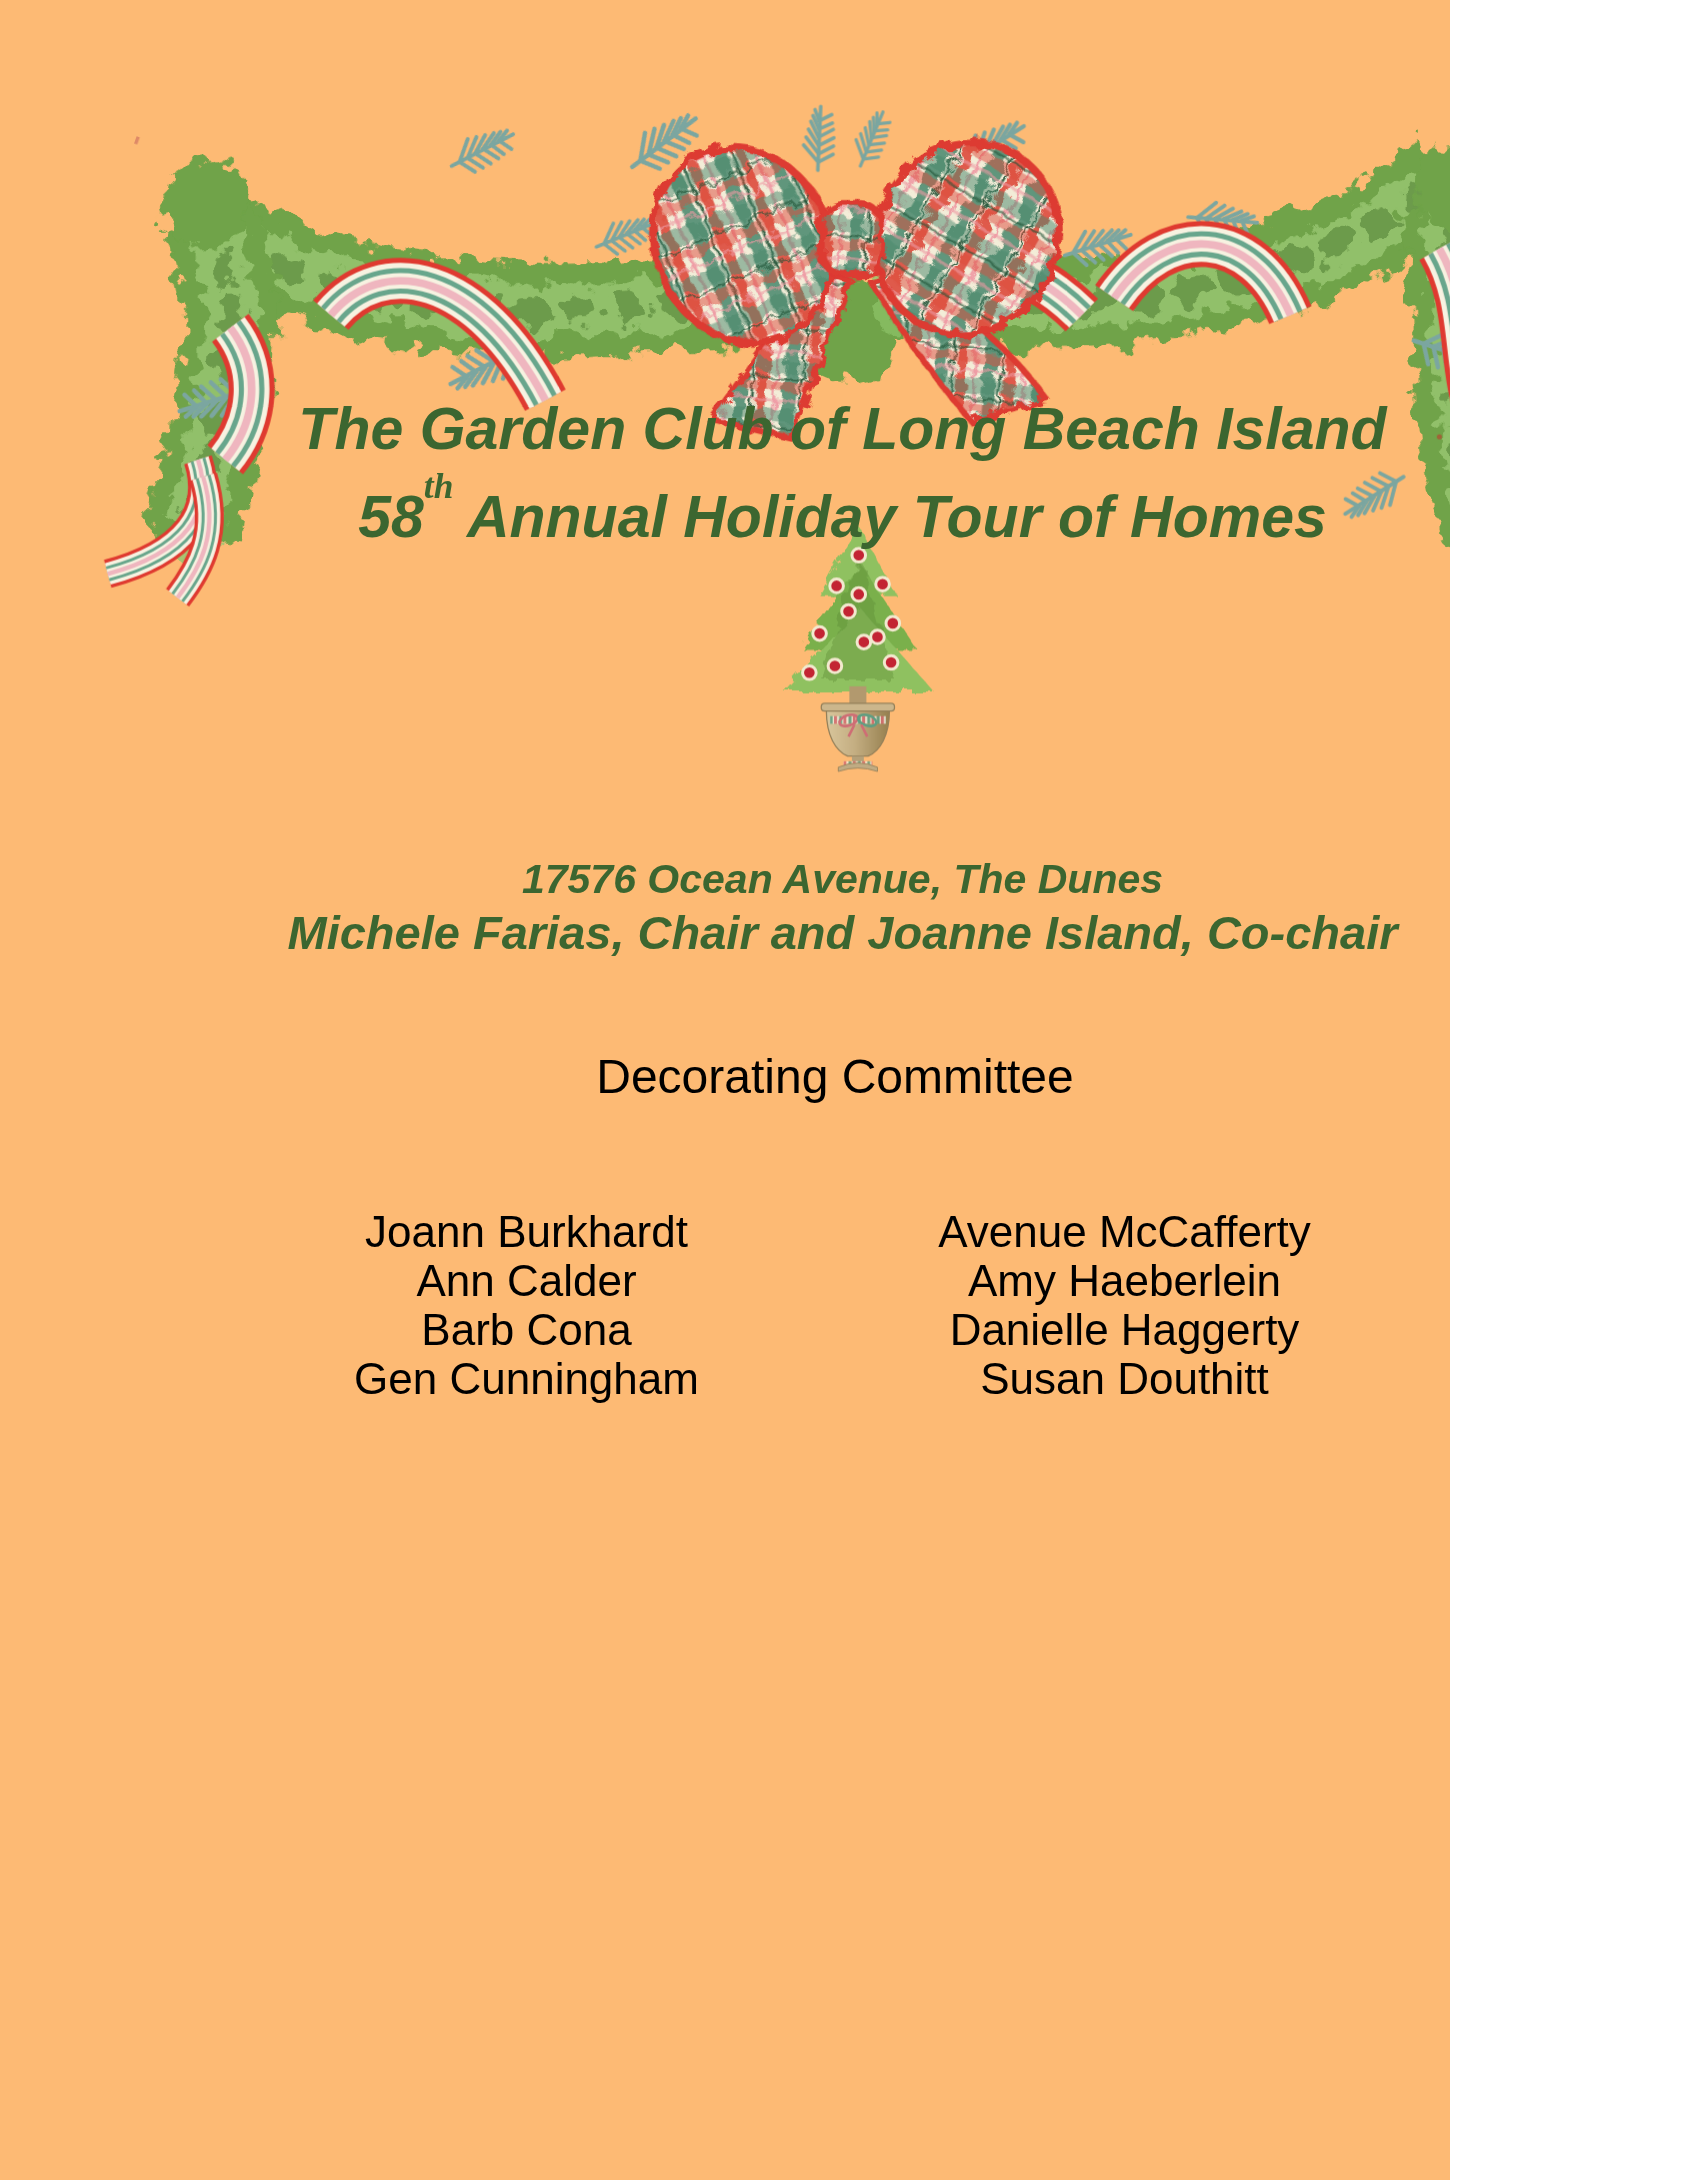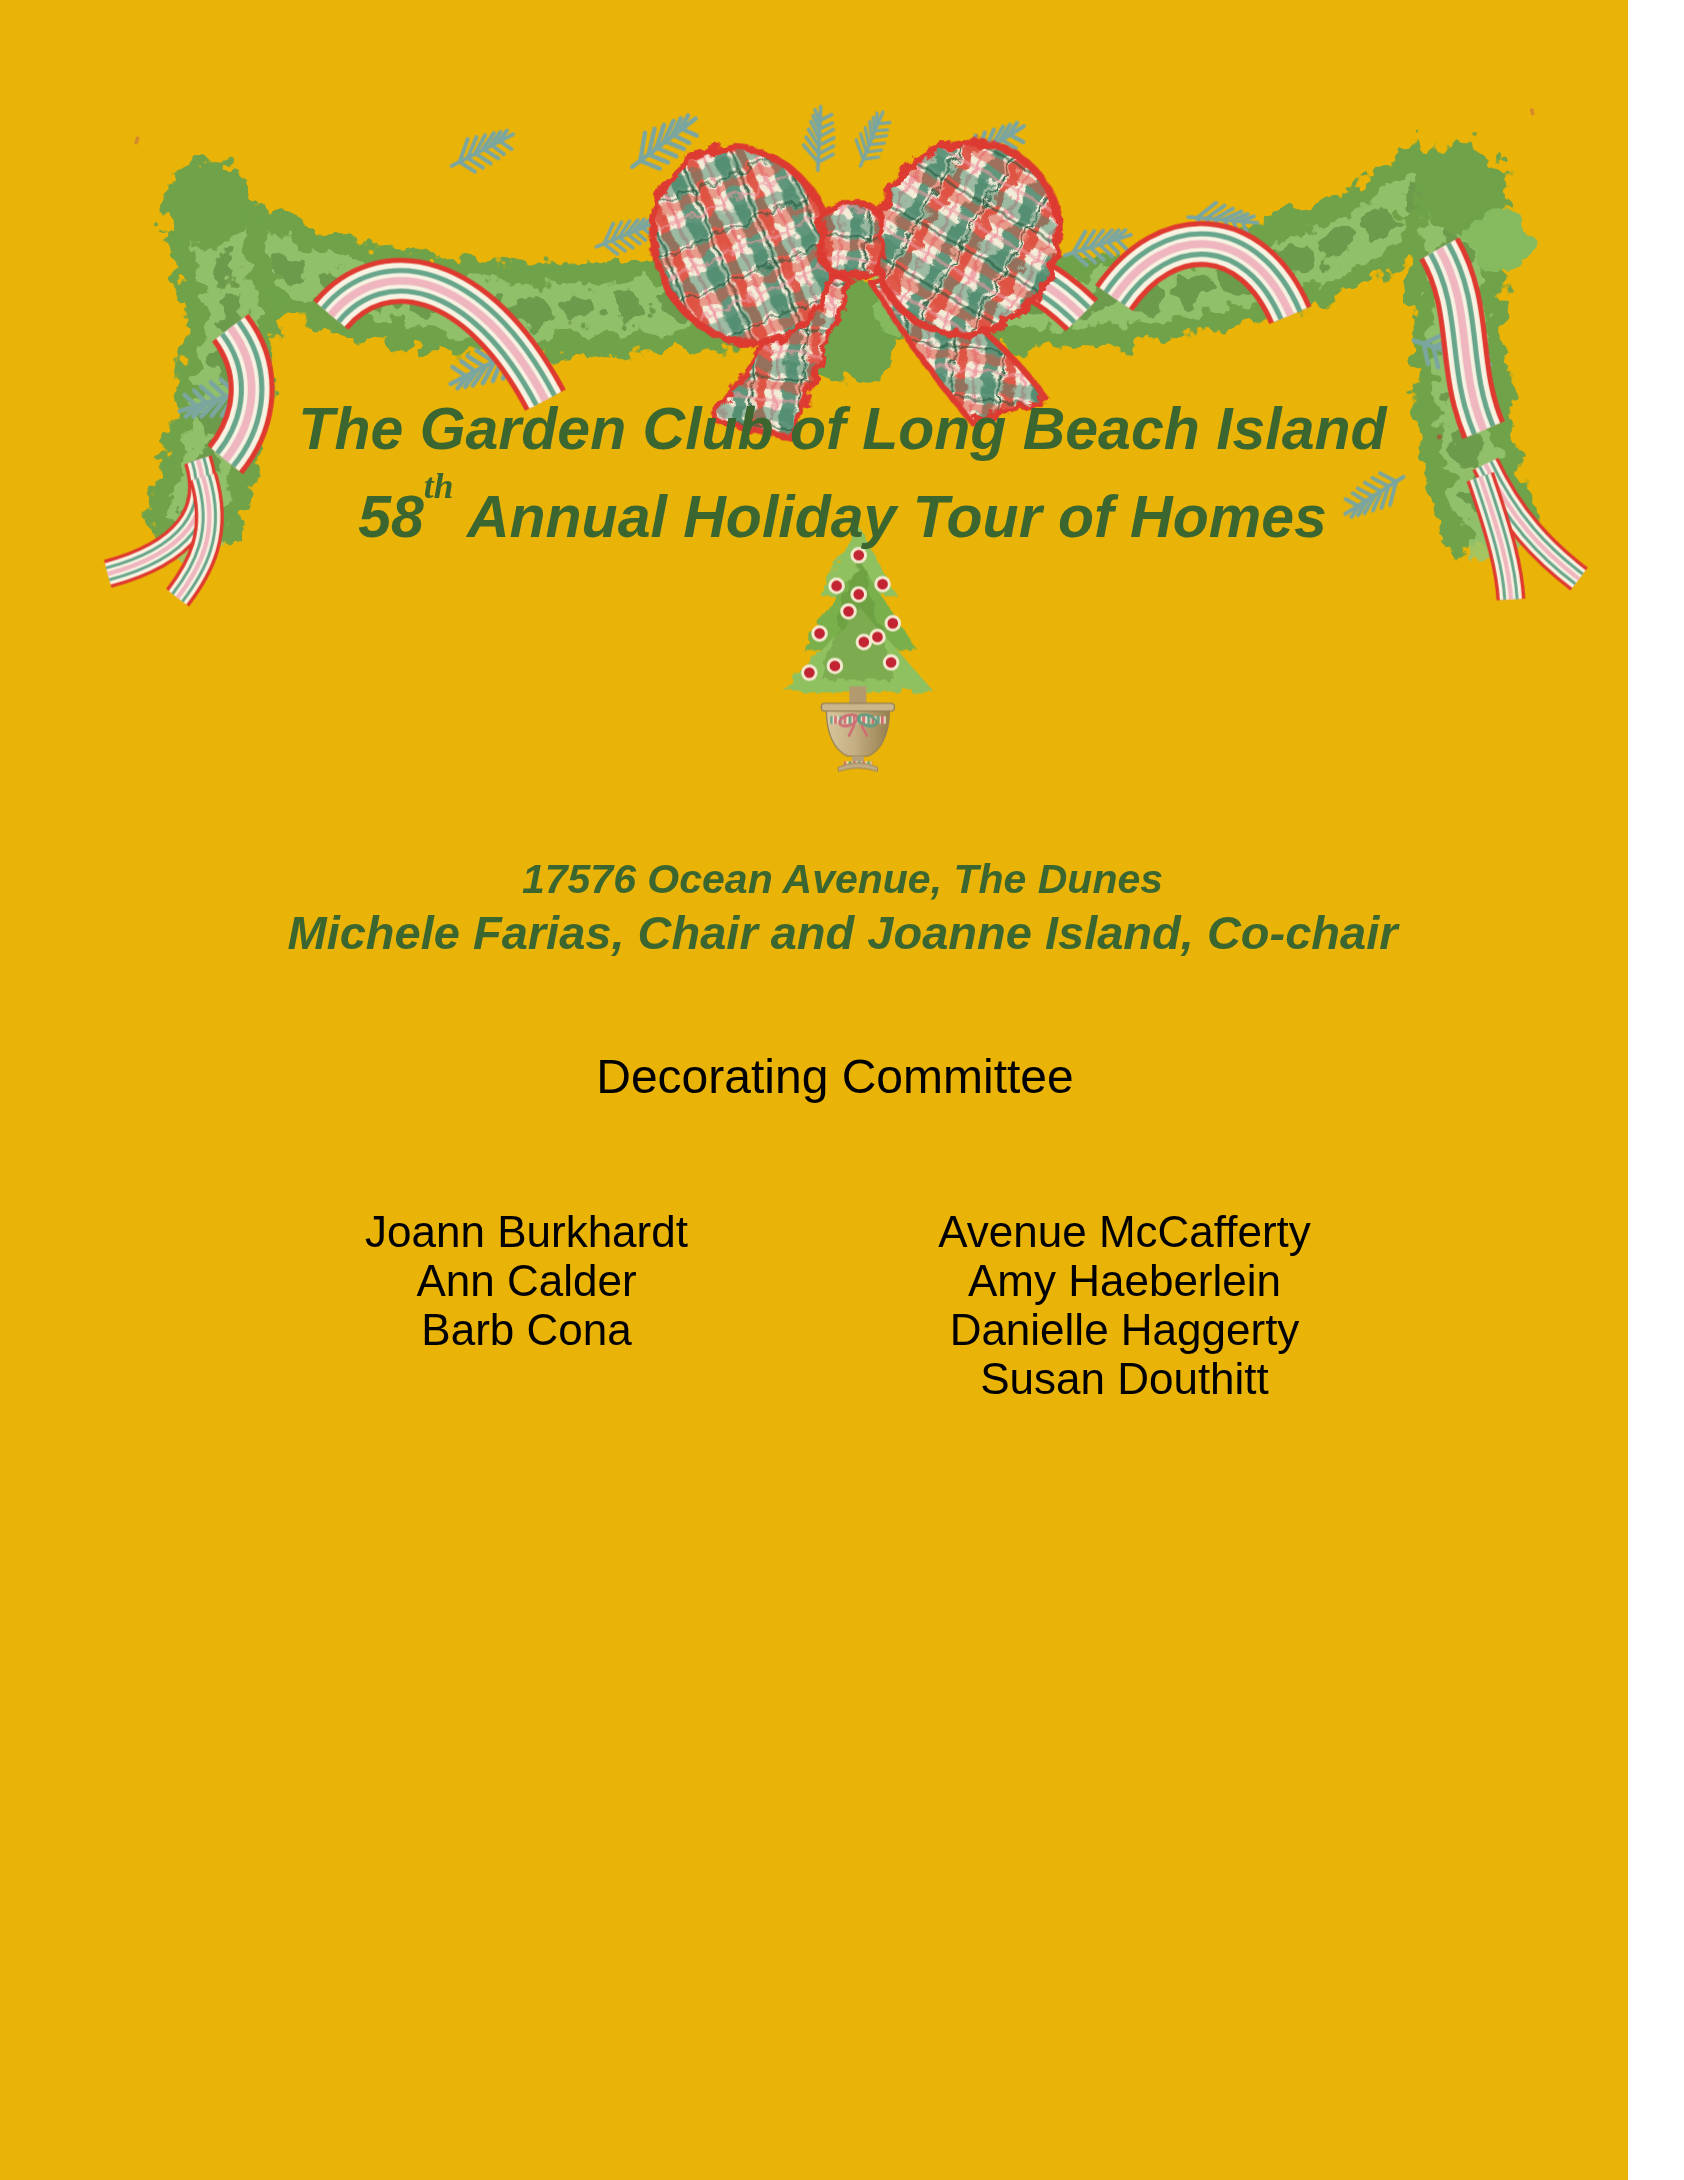--- a/index.html
+++ b/index.html
@@ -1,18 +1,18 @@
 <!DOCTYPE html>
 <html style="font-size:13.6px"><head>
 <meta charset="utf-8">
 <style>
   html,body{margin:0;padding:0;background:#ffffff;}
   #page{
-    position:relative;width:1628px;height:2181px;background:#eab308;
-    overflow:hidden;font-family:"Liberation Sans",sans-serif;
+    position:relative;width:1403px;height:2181px;background:#fdba74;
+    overflow:hidden;font-family:"Liberation Sans",sans-serif;padding-left:47px;
   }
   .garland-svg{position:absolute;top:0;left:0;}
   
   .g1{stroke:#6fa348;stroke-width:110;fill:none;}
   .g2{stroke:#98c671;stroke-width:62;fill:none;stroke-dasharray:18 30;stroke-linecap:round;opacity:.85;}
   .g3{stroke:#47762c;stroke-width:32;fill:none;stroke-dasharray:12 46;stroke-linecap:round;opacity:.5;}
   
   .rib use{fill:none;}
   .rib .r1{stroke:#df3a30;stroke-width:54;}
   .rib .r2{stroke:#f7f2e1;stroke-width:42;}
@@ -262,20 +262,21 @@
 
   <div class="addr-line green-text">17576 Ocean Avenue, The Dunes</div>
   <div class="chairs-line green-text">Michele Farias, Chair and Joanne Island, Co-chair</div>
 
   <div class="committee-heading">Decorating Committee</div>
 
   <div class="col col-left">
     <div>Joann Burkhardt</div>
     <div>Ann Calder</div>
     <div>Barb Cona</div>
+    <div>Gen Cunningham</div>
   </div>
 
   <div class="col col-right">
     <div>Avenue McCafferty</div>
     <div>Amy Haeberlein</div>
     <div>Danielle Haggerty</div>
     <div>Susan Douthitt</div>
   </div>
 
 </div>

